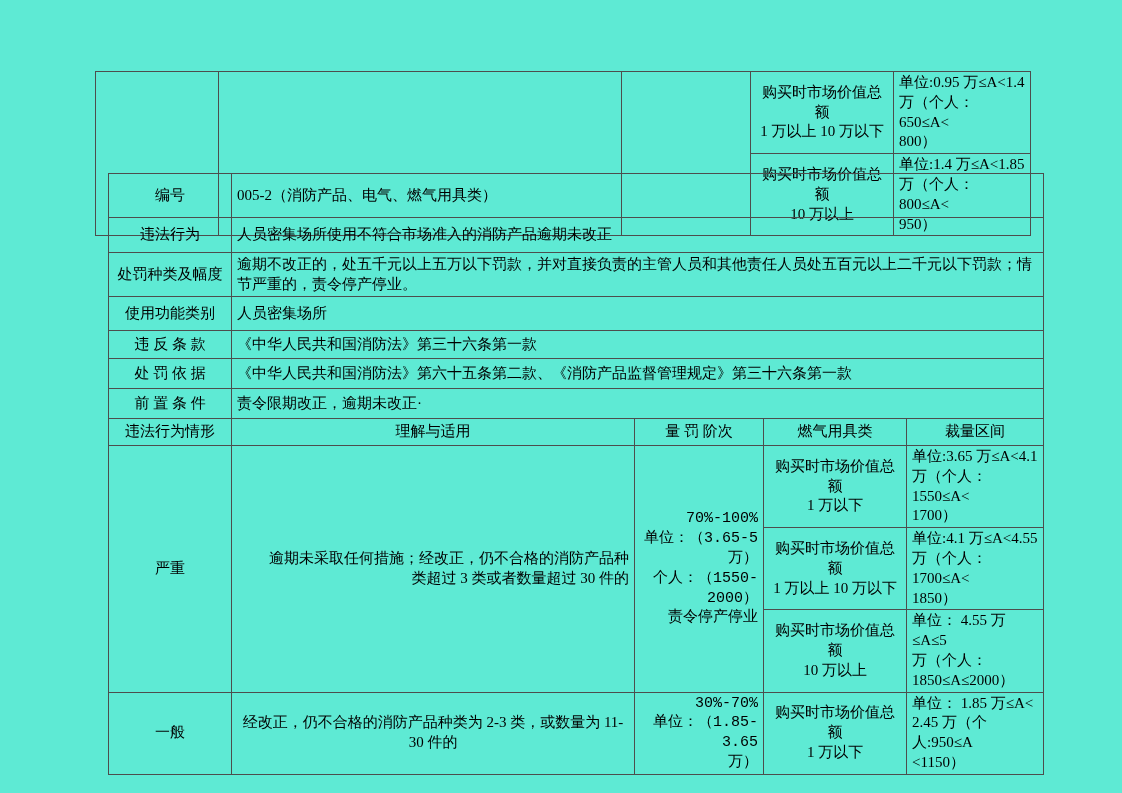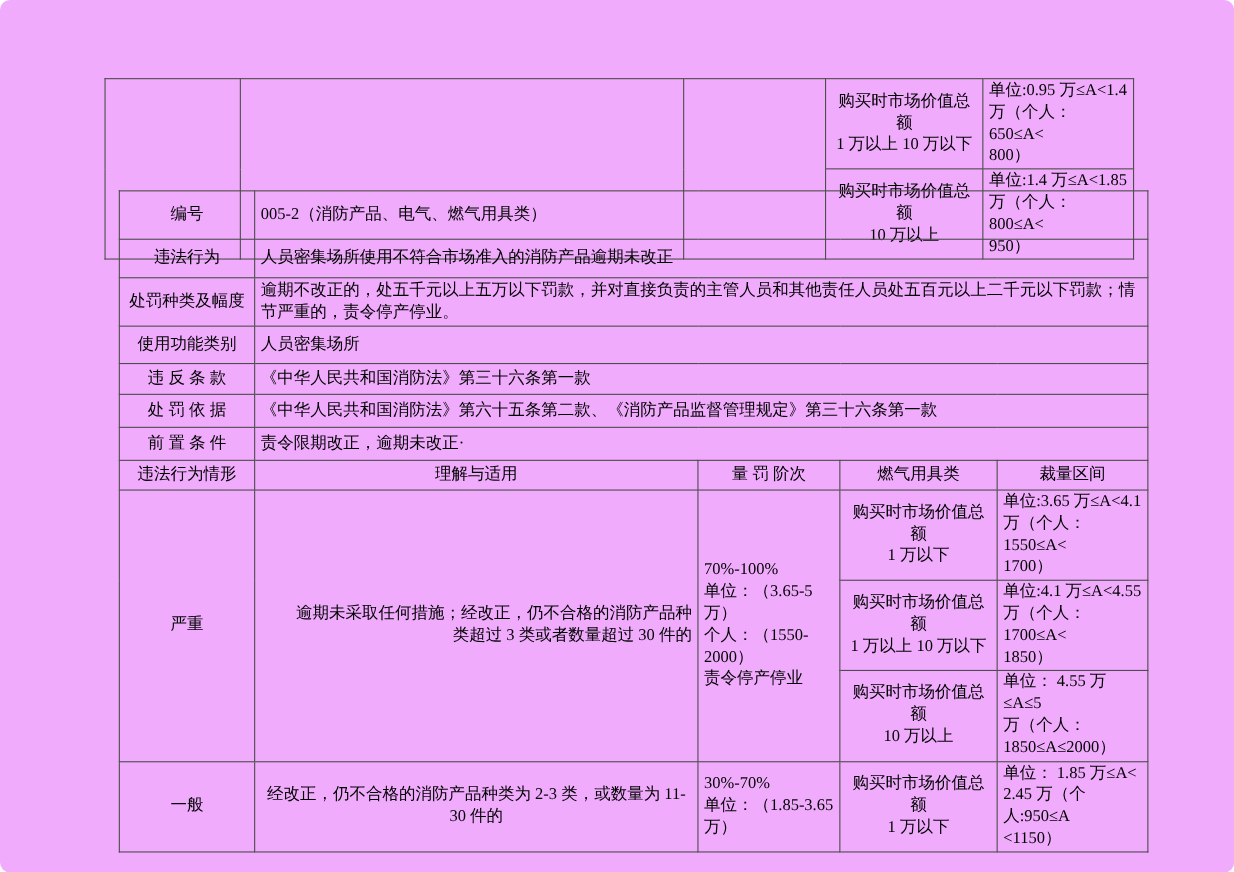--- a/index.html
+++ b/index.html
@@ -1,24 +1,23 @@
 <!DOCTYPE html>
 <html><head>
 <meta charset="utf-8">
 <style>
   html, body { margin: 0; padding: 0; background: #ffffff; }
   .page {
     position: relative;
     width: 1122px;
     height: 793px;
-    background: #f0abfc;
+    background: #5eead4;
     font-family: "Liberation Serif", serif;
     color: #000000;
     overflow: hidden;
-    border-radius: 9px;
   }
   table.doc-table {
     position: absolute;
     border-collapse: collapse;
     table-layout: fixed;
     width: 935px;
   }
   .doc-table td, .doc-table th {
     border: 1px solid #4d4d4d;
     padding: 1px 5px;
@@ -37,23 +36,24 @@
     text-align: center;
   }
   .value-cell { text-align: left; }
   .bold { font-weight: bold; }
   .understand-indent {
     text-align: right;
     text-indent: 2em;
   }
   .understand-center { text-align: center; }
   .tier-cell {
-    text-align: left;
+    text-align: right;
     white-space: pre-line;
     padding: 1px 2px;
+    font-family: Liberation Mono, monospace;
   }
   .scale-cell {
     text-align: center;
     white-space: pre-line;
   }
   .range-cell {
     text-align: left;
     white-space: pre-line;
     font-size: 14px;
     padding: 1px 3px;

